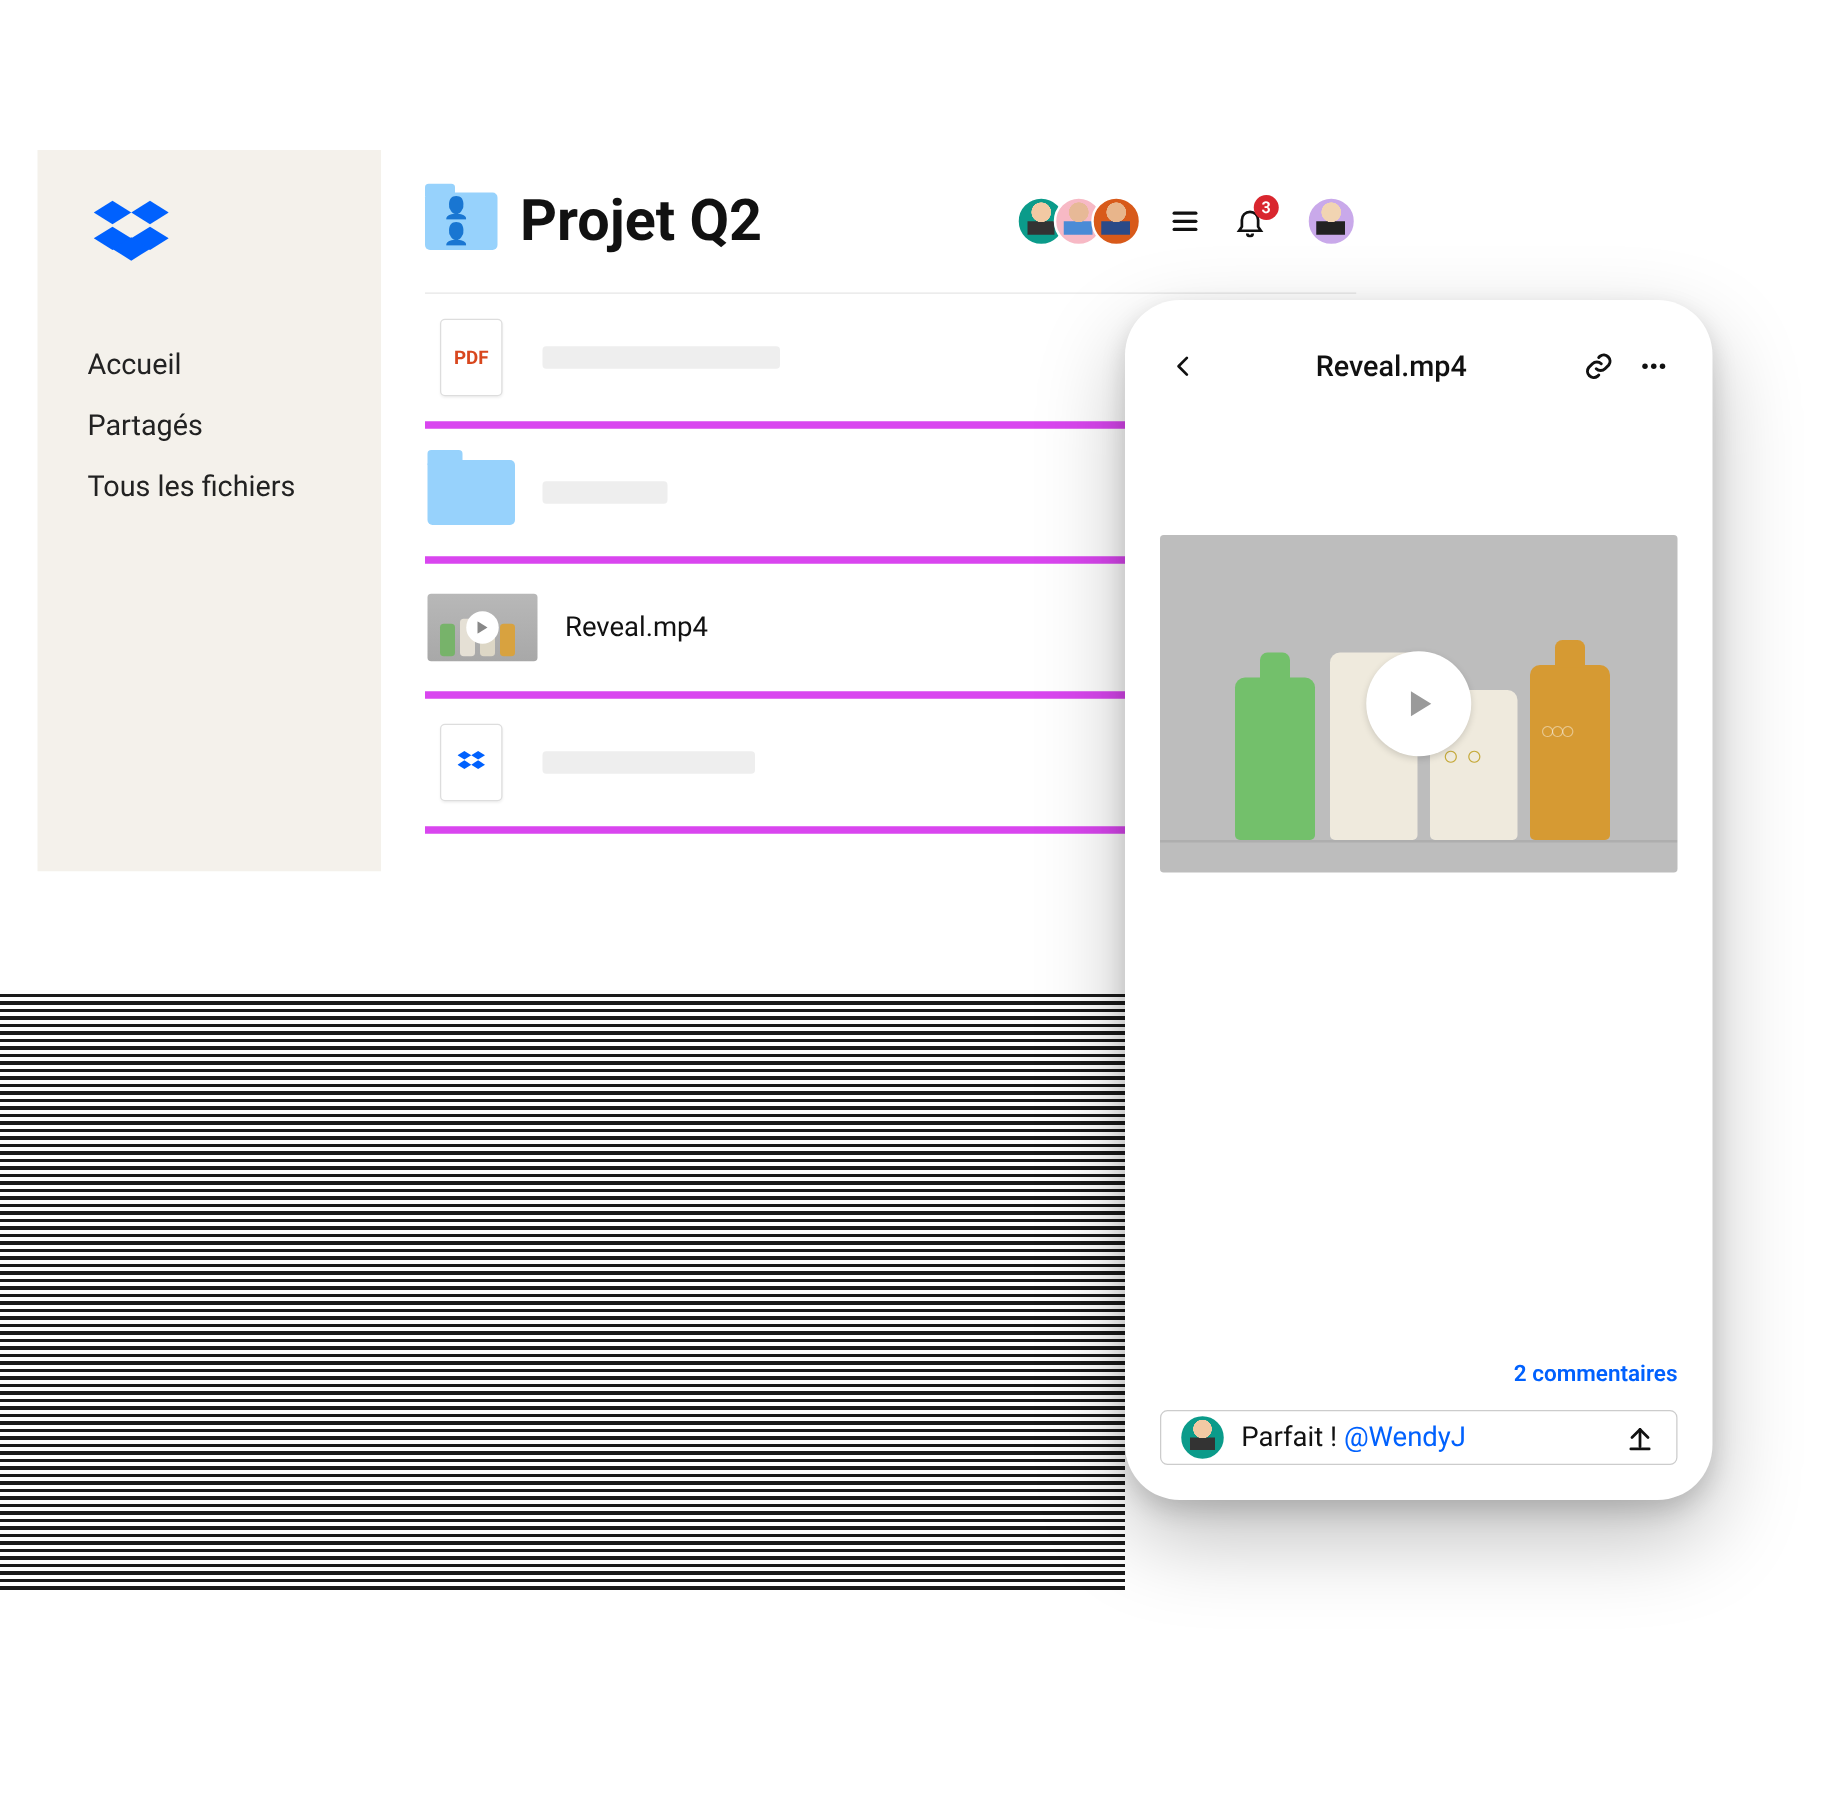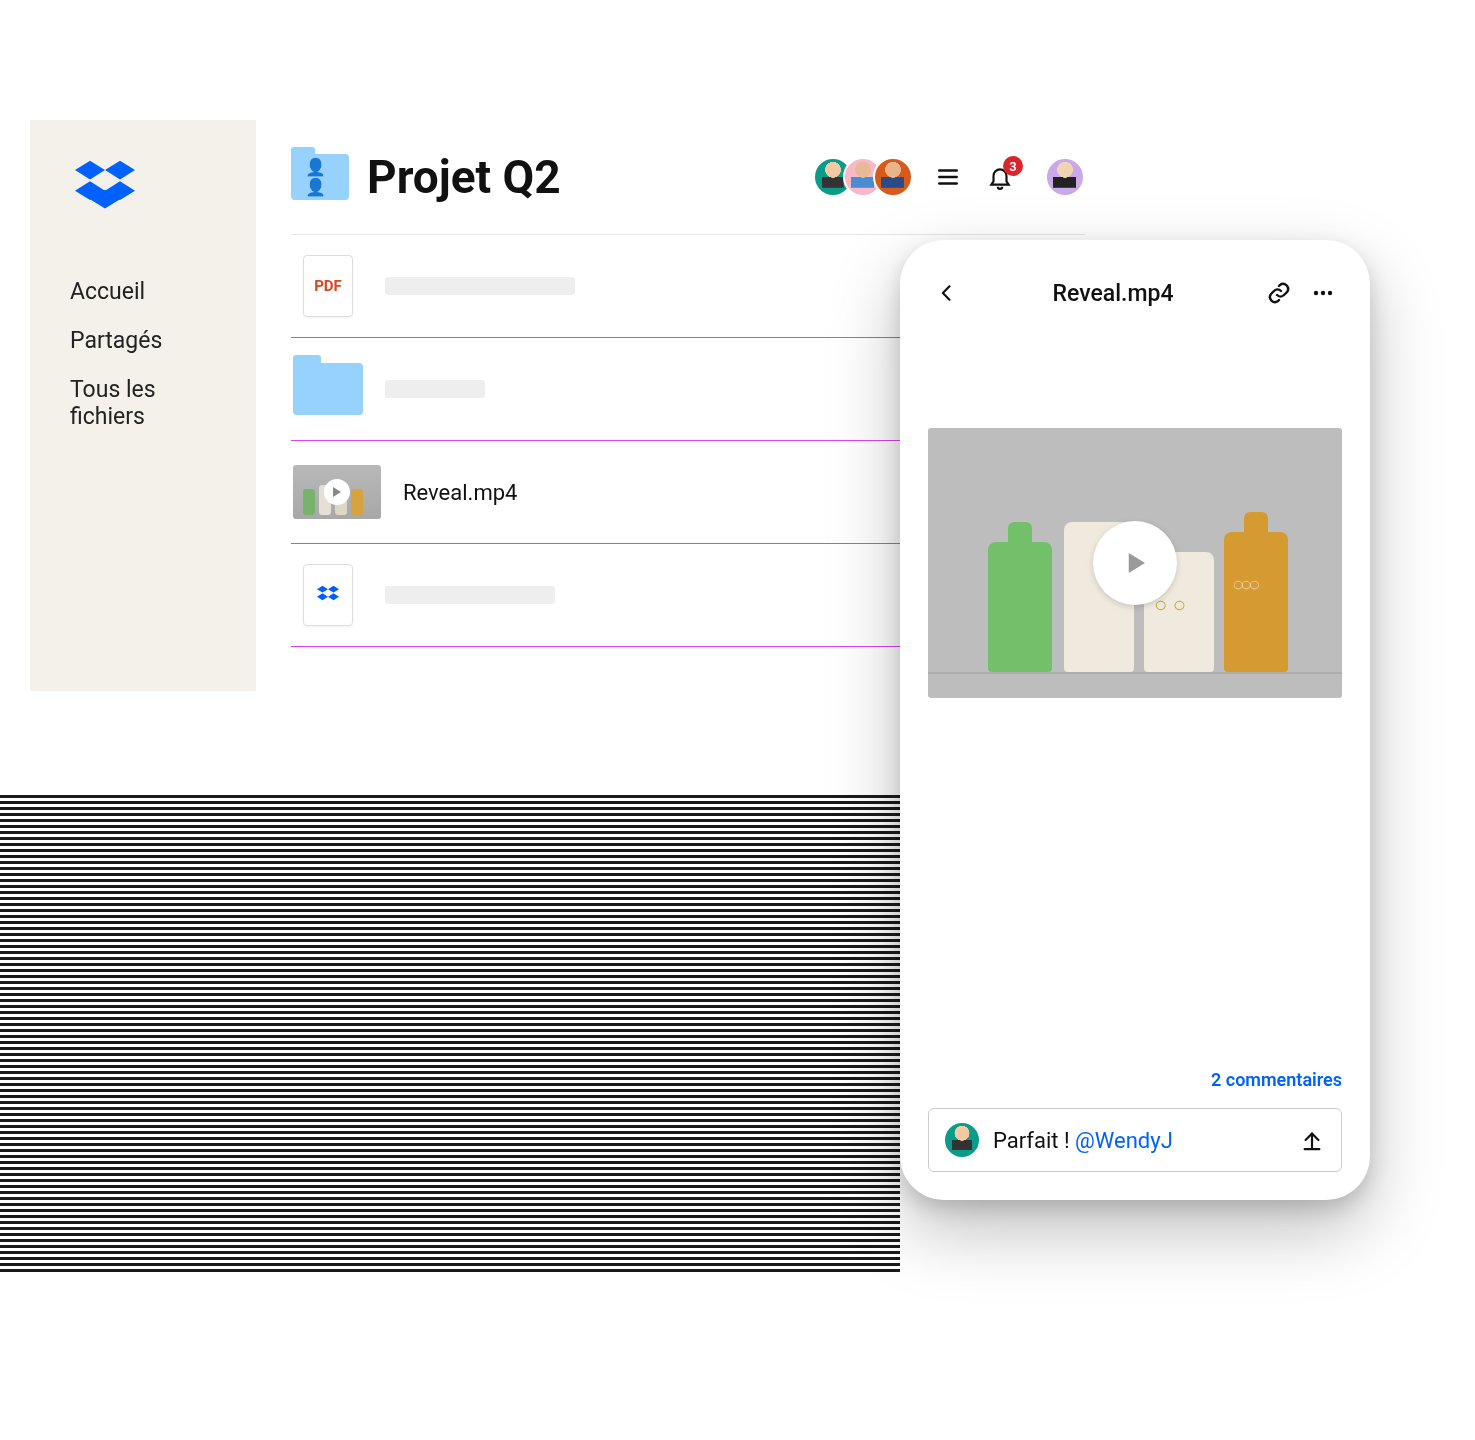--- a/index.html
+++ b/index.html
@@ -16,21 +16,21 @@
     position: absolute;
     left: 30px;
     top: 120px;
     width: 1090px;
     background: #fff;
     display: flex;
     border-radius: 4px;
   }
 
   .sidebar {
-    width: 226px;
+    width: 275px;
     background: #f4f1eb;
     padding: 40px 40px 250px 40px;
   }
   .logo {
     width: 60px;
     height: 52px;
     margin-bottom: 55px;
     margin-left: 5px;
   }
   .nav-item {
@@ -115,21 +115,21 @@
     border-radius:10px;
     display:flex; align-items:center; justify-content:center;
     padding:0 4px;
   }
 
   
   .row {
     display:flex;
     align-items:center;
     padding: 22px 0;
-    border-bottom: 1px solid #d946ef;
+    border-bottom: 6px solid #d946ef;
     gap: 20px;
   }
   .thumb {
     width: 74px; height: 58px;
     display:flex; align-items:center; justify-content:center;
   }
   .pdf-thumb {
     width: 50px; height: 62px;
     background:#fff;
     border:1px solid #ddd;
@@ -271,21 +271,21 @@
     padding: 18px 0;
     cursor:pointer;
   }
 
   .comment-box {
     border:1px solid #ccc;
     border-radius:6px;
     display:flex;
     align-items:center;
     gap:12px;
-    padding:12px 14px;
+    padding:2px 14px;
   }
   .comment-box .avatar { width:38px; height:38px; margin:0; }
   .comment-text { flex:1; font-size:22px; color:#111; }
   .comment-text .mention { color:#0061fe; }
   .send-btn { width:30px; height:30px; display:flex; align-items:center; justify-content:center; cursor:pointer; }
 
   
   .stripes {
     position:absolute;
     left:0;

